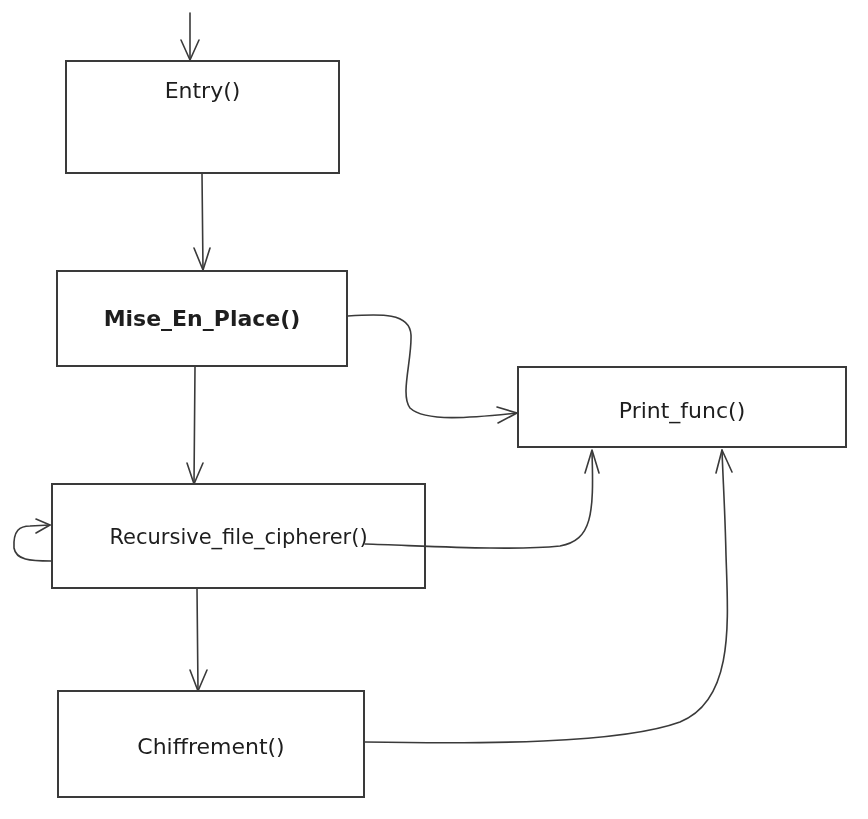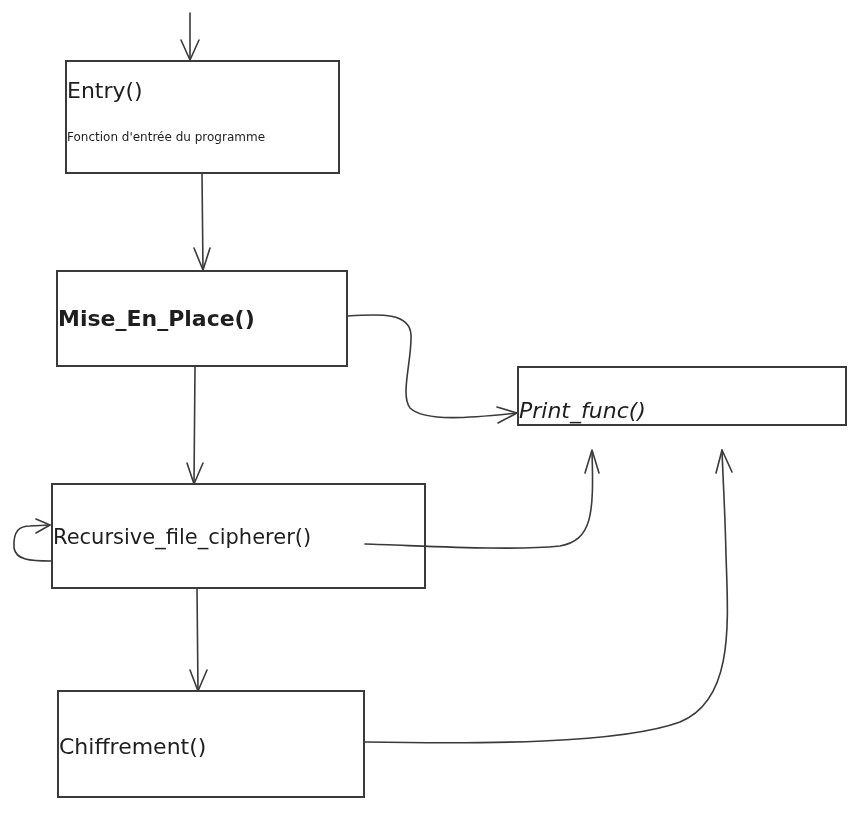--- a/index.html
+++ b/index.html
@@ -1,20 +1,20 @@
 <!DOCTYPE html>
 <html><head>
   <meta charset="utf-8">
   <style>
     html, body { margin: 0; padding: 0; background: #ffffff; }
     body { width: 868px; height: 819px; position: relative; overflow: hidden;
            font-family: "DejaVu Sans", sans-serif; color: #1e1e1e; }
     svg.canvas { position: absolute; left: 0; top: 0; }
     .box { position: absolute; border: 2px solid #3a3a3a; box-sizing: border-box; background: transparent; }
-    .label { position: absolute; left: 0; right: 0; text-align: left;
+    .label { position: absolute; left: 0; right: 0; text-align: center;
              font-family: "DejaVu Sans", sans-serif; color: #1e1e1e; }
     .title { font-size: 22px; }
     .sub { font-size: 12px; }
   </style>
 </head>
 <body>
 
 <svg class="canvas" width="868" height="819" viewBox="0 0 868 819">
   <g fill="none" stroke="#3a3a3a" stroke-width="1.6" stroke-linecap="round" stroke-linejoin="round">
 
@@ -55,28 +55,27 @@
 
     <g>
       <path d="M365 742 C 480 744, 620 744, 680 722 C 735 700, 728 620, 726 555 C 725 510, 723 480, 722 450"></path>
       <path d="M716 473 L722 450 L732 472"></path>
     </g>
   </g>
 </svg>
 
 <div class="box" style="left:65px; top:60px; width:275px; height:114px;">
   <div class="label title" style="top:16px;">Entry()</div>
-  <div class="label sub" style="top:68px;">Fonction d'entrée du programme</div>
 </div>
 
 <div class="box" style="left:56px; top:270px; width:292px; height:97px;font-weight:bold;">
   <div class="label title" style="top:34px;">Mise_En_Place()</div>
 </div>
 
-<div class="box" style="left:517px; top:366px; width:330px; height:60px;font-style:italic;">
+<div class="box" style="left:517px; top:366px; width:330px; height:82px;">
   <div class="label title" style="top:30px;">Print_func()</div>
 </div>
 
 <div class="box" style="left:51px; top:483px; width:375px; height:106px;">
   <div class="label title" style="top:40px; font-size:21px;">Recursive_file_cipherer()</div>
 </div>
 
 <div class="box" style="left:57px; top:690px; width:308px; height:108px;padding-left:44px;">
   <div class="label title" style="top:42px;">Chiffrement()</div>
 </div>

